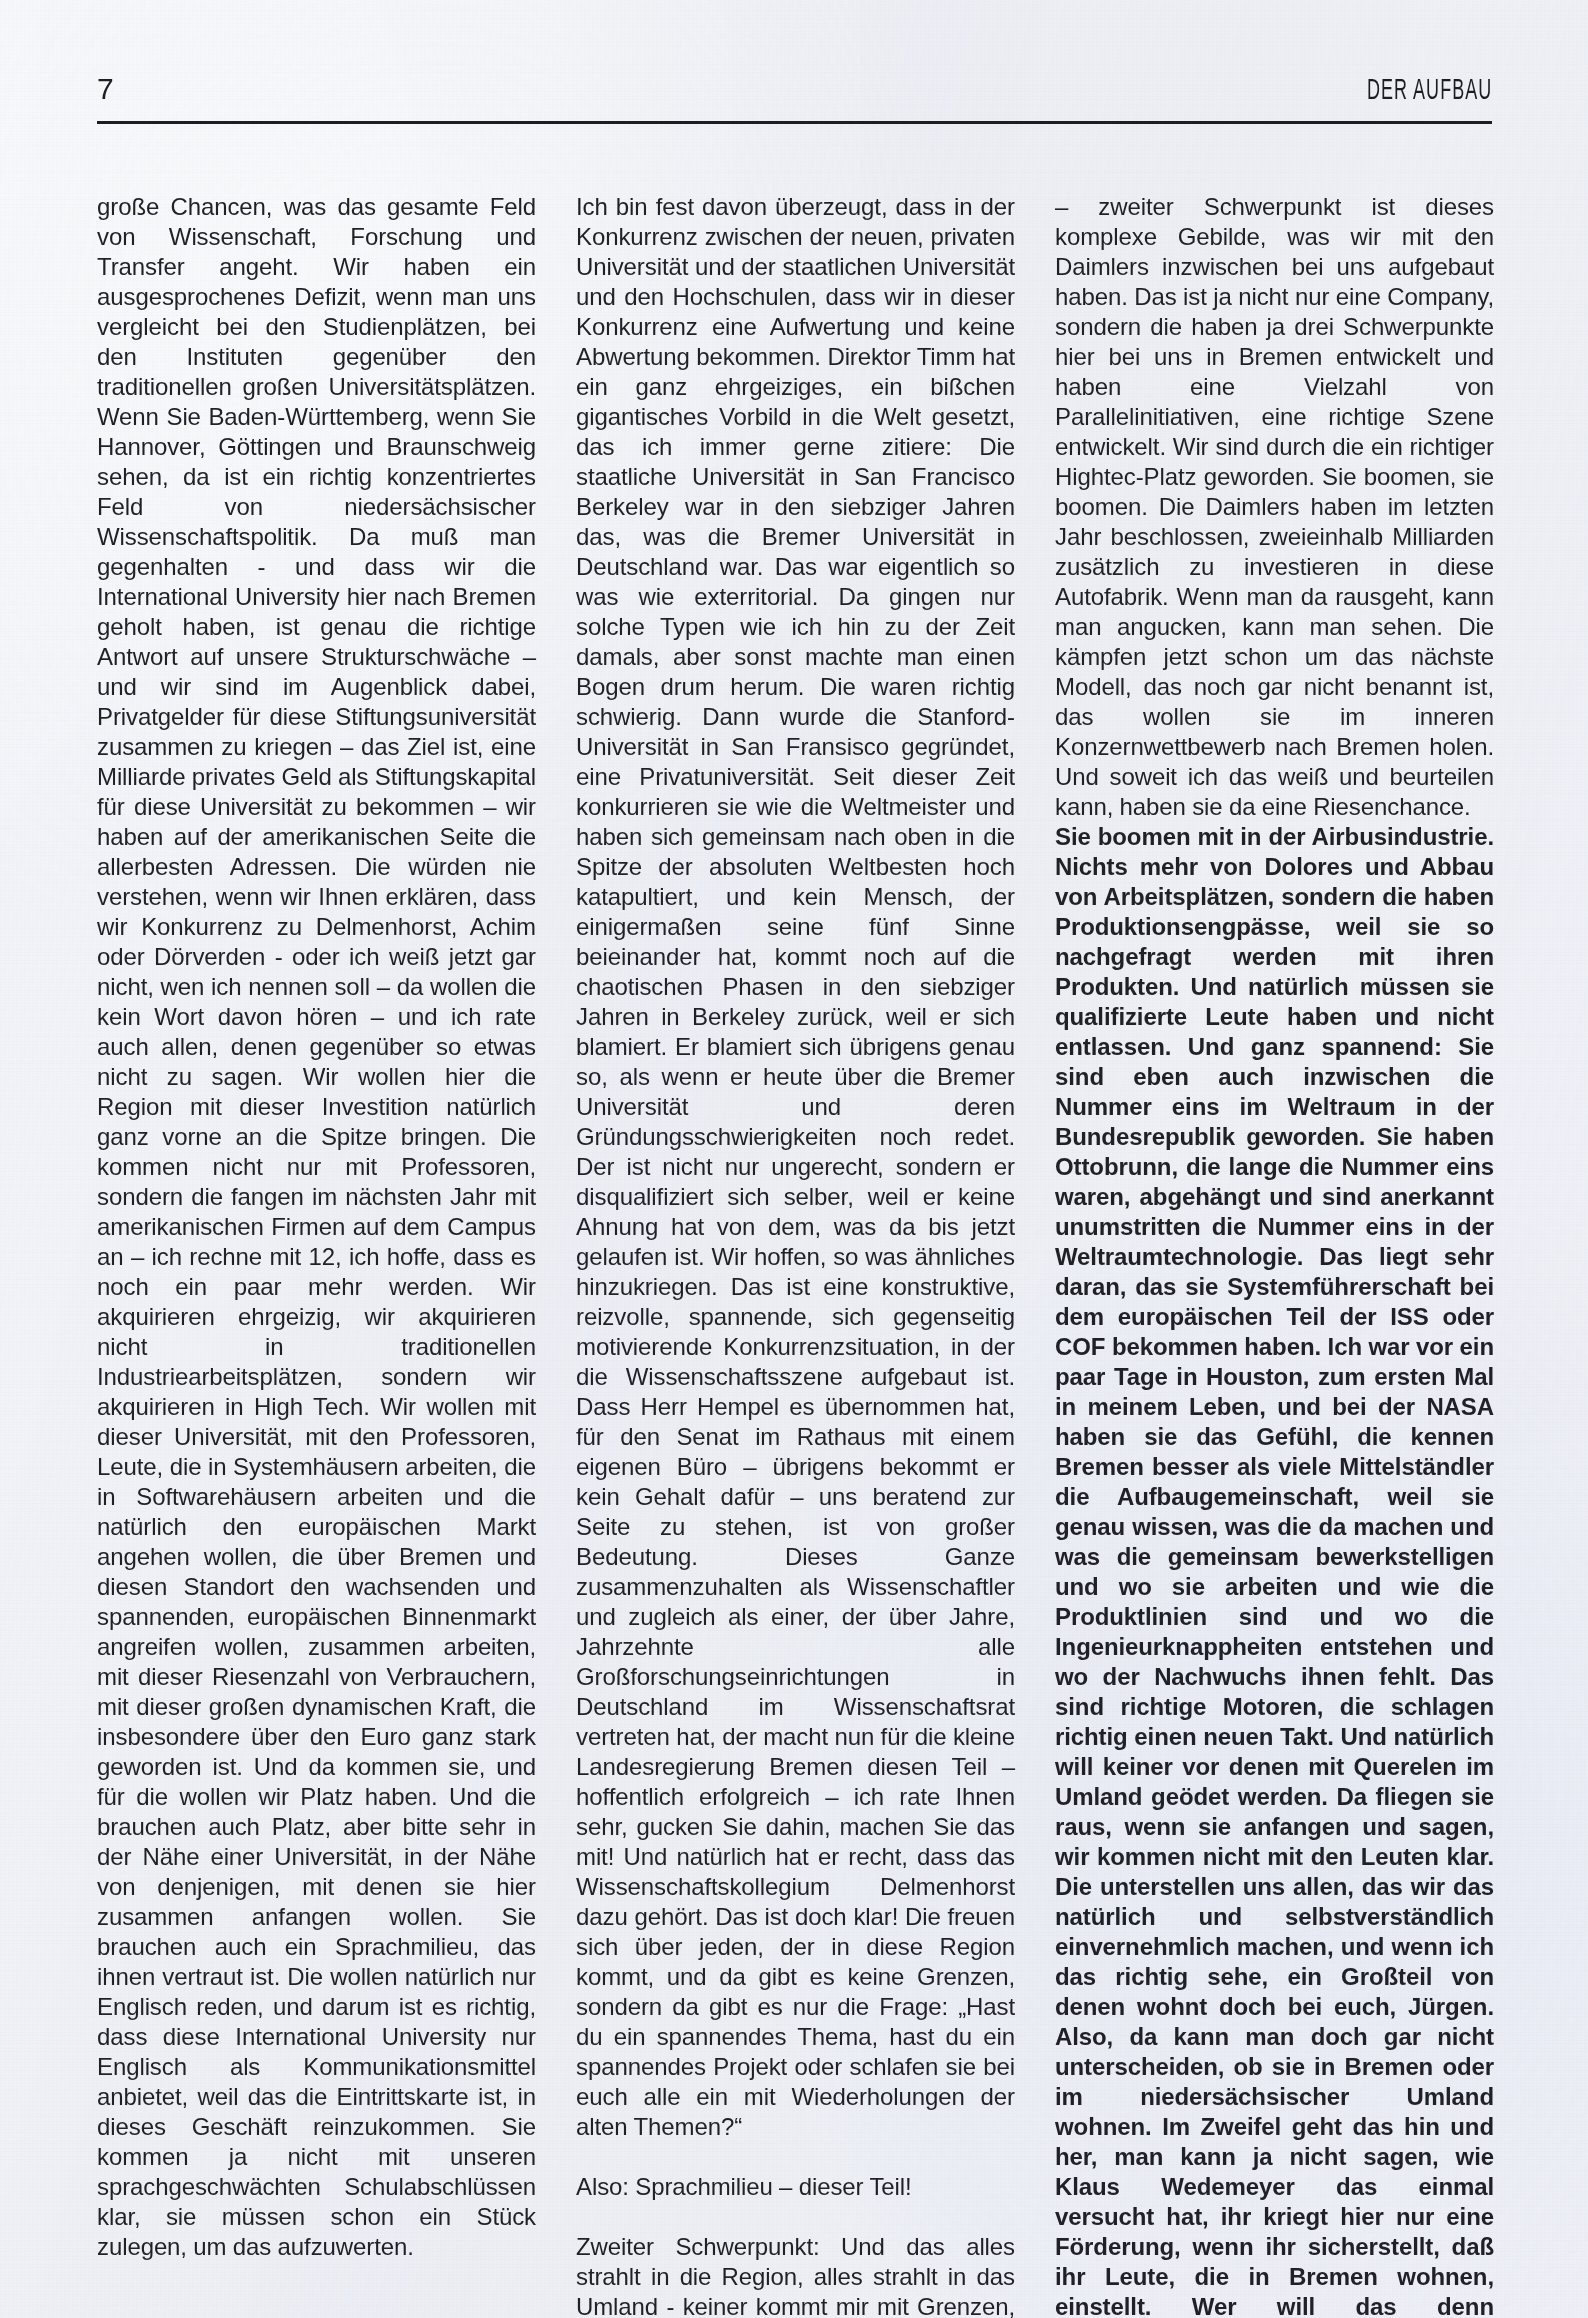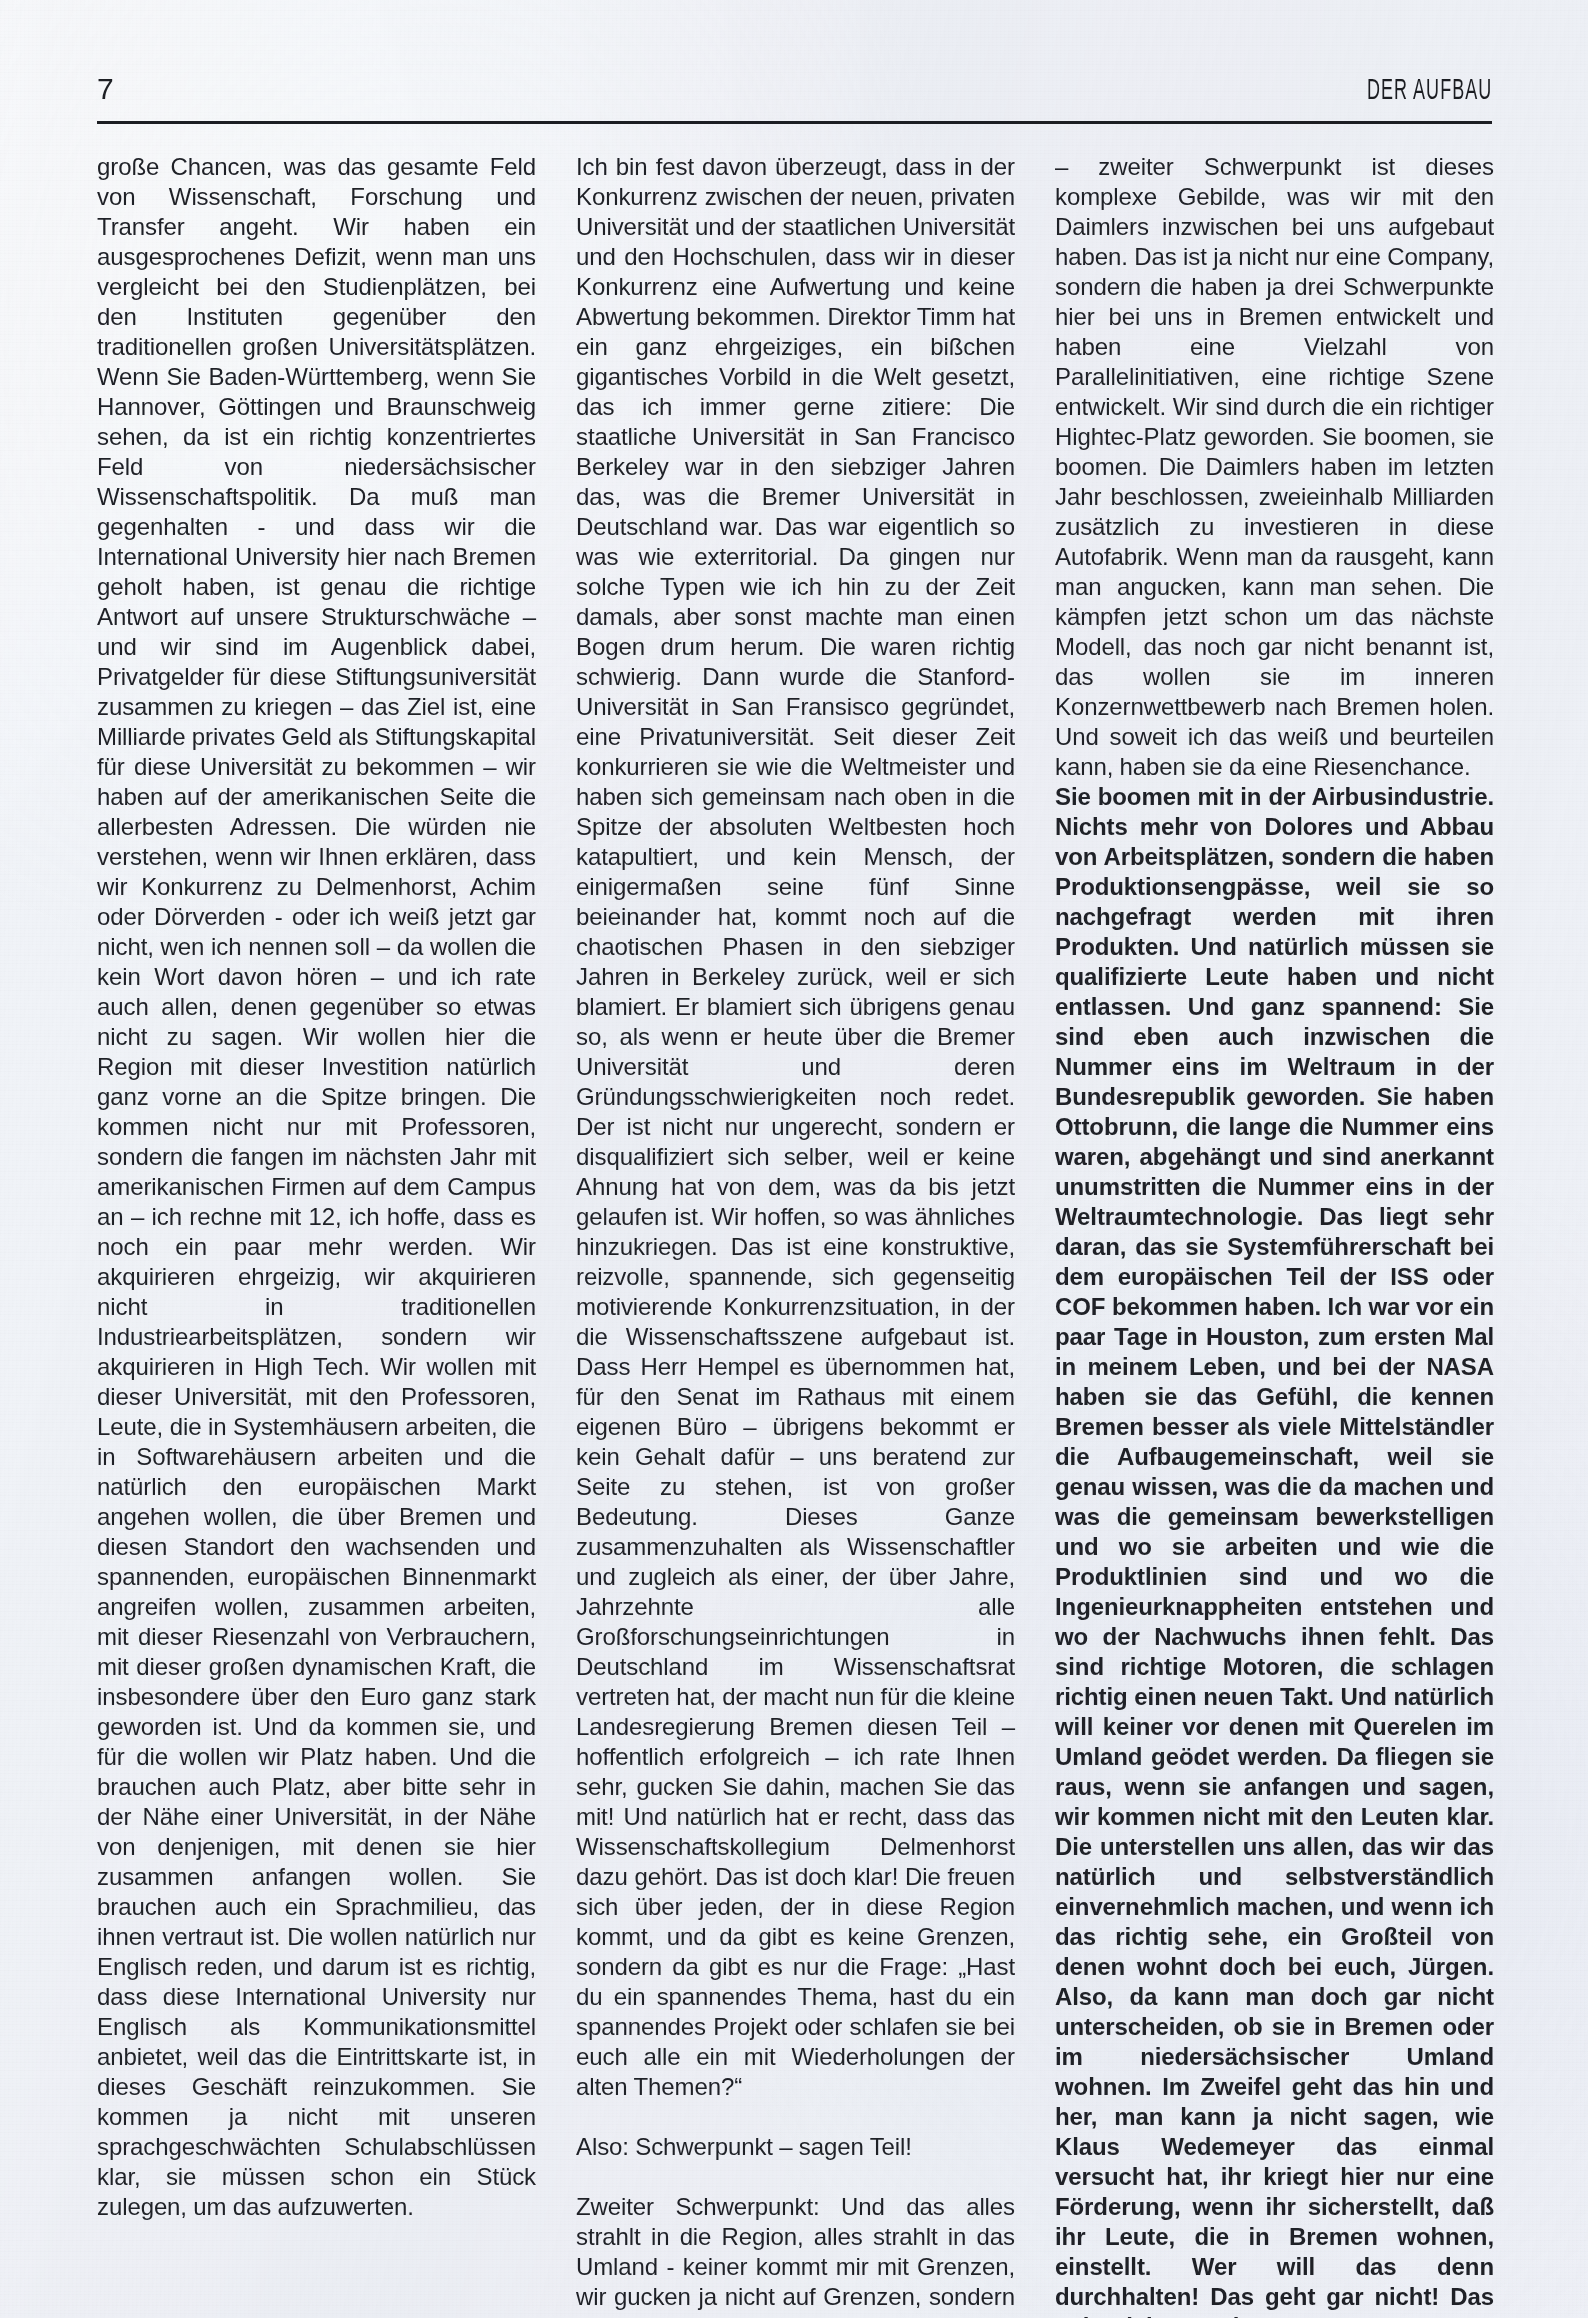--- a/index.html
+++ b/index.html
@@ -92,20 +92,21 @@
     left: 97px;
     top: 152px;
     width: 1397px;
     height: 2083px;
     display: flex;
     gap: 40px;
   }
   .col {
     width: 439px;
     flex: 0 0 439px;
+    margin-top: 40px;
   }
   .col p {
     margin: 0;
     text-align: justify;
     text-justify: inter-word;
     font-size: 24px;
     line-height: 30px;
     color: #1f2127;
     hyphens: manual;
     font-family: "Liberation Sans", sans-serif;
@@ -133,21 +134,21 @@
     </div>
 
     <div class="columns">
 
       <div class="col">
         <p>große Chancen, was das gesamte Feld von Wissenschaft, Forschung und Transfer angeht. Wir haben ein ausgesprochenes Defizit, wenn man uns vergleicht bei den Studienplätzen, bei den Instituten gegenüber den traditionellen großen Universitätsplätzen. Wenn Sie Baden-Württemberg, wenn Sie Hannover, Göttingen und Braunschweig sehen, da ist ein richtig konzentriertes Feld von niedersächsischer Wissenschaftspolitik. Da muß man gegenhalten - und dass wir die International University hier nach Bremen geholt haben, ist genau die richtige Antwort auf unsere Strukturschwäche – und wir sind im Augenblick dabei, Privatgelder für diese Stiftungsuniversität zusammen zu kriegen – das Ziel ist, eine Milliarde privates Geld als Stiftungskapital für diese Universität zu bekommen – wir haben auf der amerikanischen Seite die allerbesten Adressen. Die würden nie verstehen, wenn wir Ihnen erklären, dass wir Konkurrenz zu Delmenhorst, Achim oder Dörverden - oder ich weiß jetzt gar nicht, wen ich nennen soll – da wollen die kein Wort davon hören – und ich rate auch allen, denen gegenüber so etwas nicht zu sagen. Wir wollen hier die Region mit dieser Investition natürlich ganz vorne an die Spitze bringen. Die kommen nicht nur mit Professoren, sondern die fangen im nächsten Jahr mit amerikanischen Firmen auf dem Campus an – ich rechne mit 12, ich hoffe, dass es noch ein paar mehr werden. Wir akquirieren ehrgeizig, wir akquirieren nicht in traditionellen Industriearbeitsplätzen, sondern wir akquirieren in High Tech. Wir wollen mit dieser Universität, mit den Professoren, Leute, die in Systemhäusern arbeiten, die in Softwarehäusern arbeiten und die natürlich den europäischen Markt angehen wollen, die über Bremen und diesen Standort den wachsenden und spannenden, europäischen Binnenmarkt angreifen wollen, zusammen arbeiten, mit dieser Riesenzahl von Verbrauchern, mit dieser großen dynamischen Kraft, die insbesondere über den Euro ganz stark geworden ist. Und da kommen sie, und für die wollen wir Platz haben. Und die brauchen auch Platz, aber bitte sehr in der Nähe einer Universität, in der Nähe von denjenigen, mit denen sie hier zusammen anfangen wollen. Sie brauchen auch ein Sprachmilieu, das ihnen vertraut ist. Die wollen natürlich nur Englisch reden, und darum ist es richtig, dass diese International University nur Englisch als Kommunikationsmittel anbietet, weil das die Eintrittskarte ist, in dieses Geschäft reinzukommen. Sie kommen ja nicht mit unseren sprachgeschwächten Schulabschlüssen klar, sie müssen schon ein Stück zulegen, um das aufzuwerten.</p>
       </div>
 
       <div class="col">
         <p>Ich bin fest davon überzeugt, dass in der Konkurrenz zwischen der neuen, privaten Universität und der staatlichen Universität und den Hochschulen, dass wir in dieser Konkurrenz eine Aufwertung und keine Abwertung bekommen. Direktor Timm hat ein ganz ehrgeiziges, ein bißchen gigantisches Vorbild in die Welt gesetzt, das ich immer gerne zitiere: Die staatliche Universität in San Francisco Berkeley war in den siebziger Jahren das, was die Bremer Universität in Deutschland war. Das war eigentlich so was wie exterritorial. Da gingen nur solche Typen wie ich hin zu der Zeit damals, aber sonst machte man einen Bogen drum herum. Die waren richtig schwierig. Dann wurde die Stanford-Universität in San Fransisco gegründet, eine Privatuniversität. Seit dieser Zeit konkurrieren sie wie die Weltmeister und haben sich gemeinsam nach oben in die Spitze der absoluten Weltbesten hoch katapultiert, und kein Mensch, der einigermaßen seine fünf Sinne beieinander hat, kommt noch auf die chaotischen Phasen in den siebziger Jahren in Berkeley zurück, weil er sich blamiert. Er blamiert sich übrigens genau so, als wenn er heute über die Bremer Universität und deren Gründungsschwierigkeiten noch redet. Der ist nicht nur ungerecht, sondern er disqualifiziert sich selber, weil er keine Ahnung hat von dem, was da bis jetzt gelaufen ist. Wir hoffen, so was ähnliches hinzukriegen. Das ist eine konstruktive, reizvolle, spannende, sich gegenseitig motivierende Konkurrenzsituation, in der die Wissenschaftsszene aufgebaut ist. Dass Herr Hempel es übernommen hat, für den Senat im Rathaus mit einem eigenen Büro – übrigens bekommt er kein Gehalt dafür – uns beratend zur Seite zu stehen, ist von großer Bedeutung. Dieses Ganze zusammenzuhalten als Wissenschaftler und zugleich als einer, der über Jahre, Jahrzehnte alle Großforschungseinrichtungen in Deutschland im Wissenschaftsrat vertreten hat, der macht nun für die kleine Landesregierung Bremen diesen Teil – hoffentlich erfolgreich – ich rate Ihnen sehr, gucken Sie dahin, machen Sie das mit! Und natürlich hat er recht, dass das Wissenschaftskollegium Delmenhorst dazu gehört. Das ist doch klar! Die freuen sich über jeden, der in diese Region kommt, und da gibt es keine Grenzen, sondern da gibt es nur die Frage: „Hast du ein spannendes Thema, hast du ein spannendes Projekt oder schlafen sie bei euch alle ein mit Wiederholungen der alten Themen?“</p>
-        <p>Also: Schwerpunkt – sagen Teil!</p>
+        <p>Also: Sprachmilieu – dieser Teil!</p>
         <p>Zweiter Schwerpunkt: Und das alles strahlt in die Region, alles strahlt in das Umland - keiner kommt mir mit Grenzen, wir gucken ja nicht auf Grenzen, sondern wir wollen die ganze Region einbeziehen</p>
       </div>
 
       <div class="col">
         <p class="tight">– zweiter Schwerpunkt ist dieses komplexe Gebilde, was wir mit den Daimlers inzwischen bei uns aufgebaut haben. Das ist ja nicht nur eine Company, sondern die haben ja drei Schwerpunkte hier bei uns in Bremen entwickelt und haben eine Vielzahl von Parallelinitiativen, eine richtige Szene entwickelt. Wir sind durch die ein richtiger Hightec-Platz geworden. Sie boomen, sie boomen. Die Daimlers haben im letzten Jahr beschlossen, zweieinhalb Milliarden zusätzlich zu investieren in diese Autofabrik. Wenn man da rausgeht, kann man angucken, kann man sehen. Die kämpfen jetzt schon um das nächste Modell, das noch gar nicht benannt ist, das wollen sie im inneren Konzernwettbewerb nach Bremen holen. Und soweit ich das weiß und beurteilen kann, haben sie da eine Riesenchance.</p>
         <p class="tight">Sie boomen mit in der Airbusindustrie. Nichts mehr von Dolores und Abbau von Arbeitsplätzen, sondern die haben Produktionsengpässe, weil sie so nachgefragt werden mit ihren Produkten. Und natürlich müssen sie qualifizierte Leute haben und nicht entlassen. Und ganz spannend: Sie sind eben auch inzwischen die Nummer eins im Weltraum in der Bundesrepublik geworden. Sie haben Ottobrunn, die lange die Nummer eins waren, abgehängt und sind anerkannt unumstritten die Nummer eins in der Weltraumtechnologie. Das liegt sehr daran, das sie Systemführerschaft bei dem europäischen Teil der ISS oder COF bekommen haben. Ich war vor ein paar Tage in Houston, zum ersten Mal in meinem Leben, und bei der NASA haben sie das Gefühl, die kennen Bremen besser als viele Mittelständler die Aufbaugemeinschaft, weil sie genau wissen, was die da machen und was die gemeinsam bewerkstelligen und wo sie arbeiten und wie die Produktlinien sind und wo die Ingenieurknappheiten entstehen und wo der Nachwuchs ihnen fehlt. Das sind richtige Motoren, die schlagen richtig einen neuen Takt. Und natürlich will keiner vor denen mit Querelen im Umland geödet werden. Da fliegen sie raus, wenn sie anfangen und sagen, wir kommen nicht mit den Leuten klar. Die unterstellen uns allen, das wir das natürlich und selbstverständlich einvernehmlich machen, und wenn ich das richtig sehe, ein Großteil von denen wohnt doch bei euch, Jürgen. Also, da kann man doch gar nicht unterscheiden, ob sie in Bremen oder im niedersächsischer Umland wohnen. Im Zweifel geht das hin und her, man kann ja nicht sagen, wie Klaus Wedemeyer das einmal versucht hat, ihr kriegt hier nur eine Förderung, wenn ihr sicherstellt, daß ihr Leute, die in Bremen wohnen, einstellt. Wer will das denn durchhalten! Das geht gar nicht! Das geht nicht! Das ist</p>
       </div>
 
     </div>
   </div>

